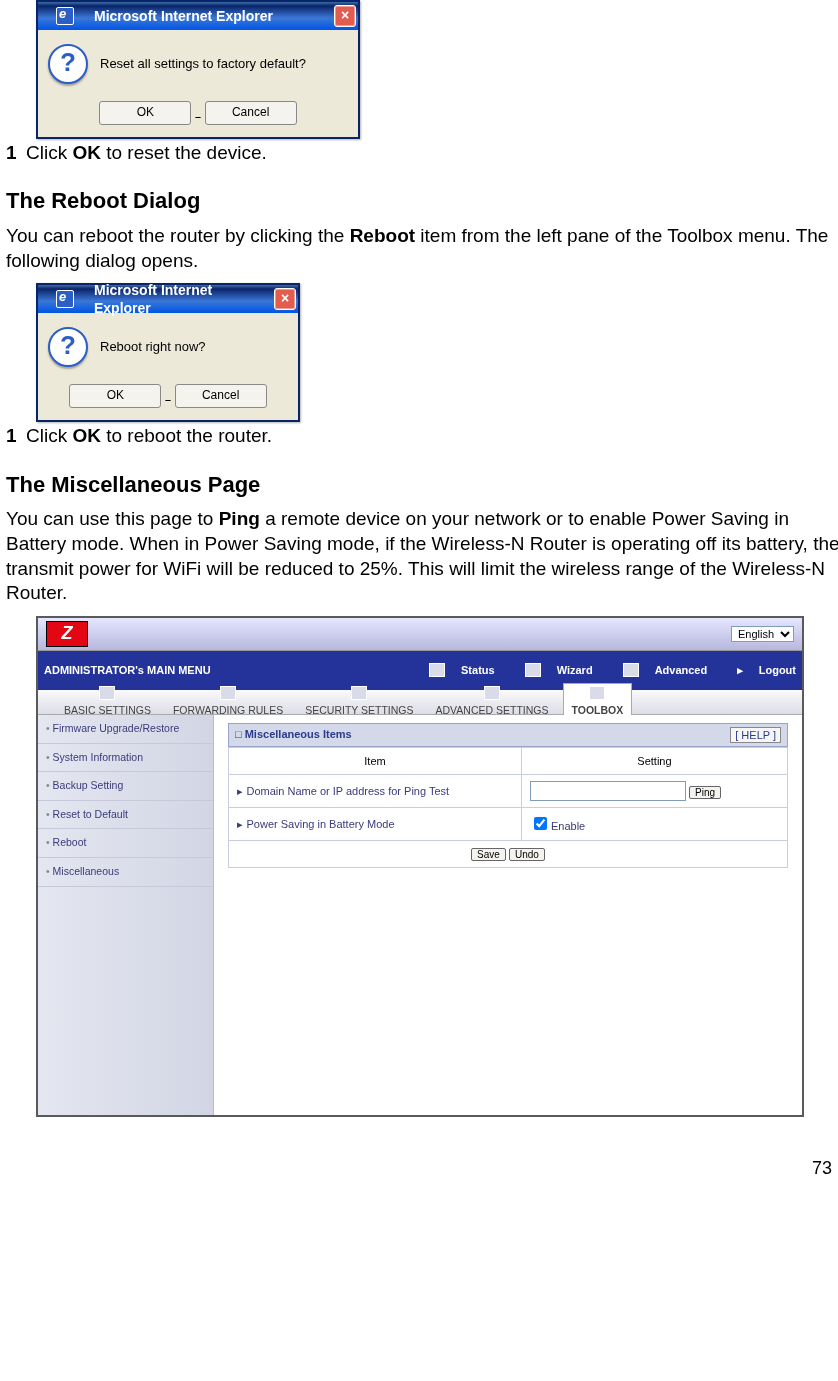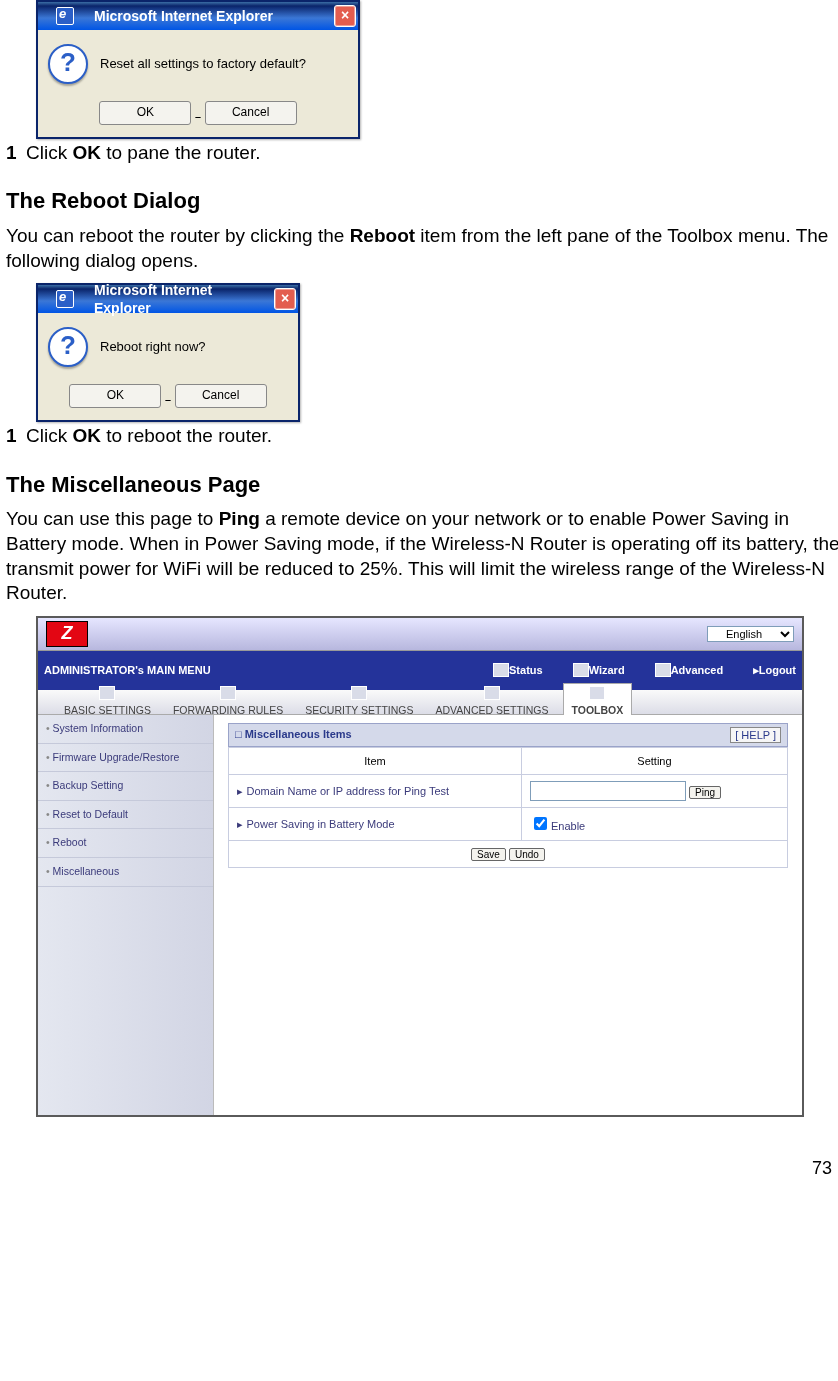--- a/index.html
+++ b/index.html
@@ -140,40 +140,40 @@
     font-style: italic;
     font-size: 18px;
     text-align: center;
     line-height: 22px;
     border: 1px solid #000;
   }
   .lang-sel {
     font-size: 11px;
     border: 1px solid #7f9db9;
     background: #fff;
-    padding: 0 14px;
+    padding: 0 2px;
   }
   .navbar {
     background: #24339a;
     color: #fff;
     height: 39px;
     display: flex;
     align-items: center;
     padding: 0 6px;
     gap: 30px;
   }
   .navbar .admin-title {
     font-weight: bold;
     font-size: 11px;
     flex: 1;
   }
   .navbar .nav-item {
     display: flex;
     align-items: center;
-    gap: 0;
+    gap: 16px;
     font-weight: bold;
   }
   .nav-icon {
     width: 14px; height: 12px;
     background: #d9dce8;
     border: 1px solid #fff;
     display: inline-block;
   }
   .tabbar {
     background: linear-gradient(to bottom, #fafafa, #dcdde7);
@@ -295,21 +295,21 @@
   </div>
   <div class="dlg-btns">
     <span class="dlg-btn">OK</span>
     <span class="dlg-btn">Cancel</span>
   </div>
 </div>
 
 <div class="step">
   <div class="num">1</div>
   <div class="txt">
-    <span>Click </span><span class="bold">OK</span><span> to pane the router.</span><br>
+    <span>Click </span><span class="bold">OK</span><span> to reset the device.</span><br>
   </div>
 </div>
 
 <h3 class="section">The Reboot Dialog</h3>
 <div class="para">
   <span>You can reboot the router by clicking the </span><span class="bold">Reboot</span><span> item from the left pane of the Toolbox menu. The following dialog opens.</span>
 </div>
 
 <div class="dialog dlg2">
   <div class="titlebar">
@@ -379,22 +379,22 @@
         <span class="nav-icon"></span>
         <span>ADVANCED SETTINGS</span>
       </span>
     <span class="tab active">
         <span class="nav-icon"></span>
         <span>TOOLBOX</span>
       </span>
   </div>
   <div class="main-area">
     <div class="sidebar">
+      <div class="side-item">Firmware Upgrade/Restore</div>
       <div class="side-item">System Information</div>
-      <div class="side-item">Firmware Upgrade/Restore</div>
       <div class="side-item">Backup Setting</div>
       <div class="side-item">Reset to Default</div>
       <div class="side-item">Reboot</div>
       <div class="side-item">Miscellaneous</div>
     </div>
     <div class="content">
       <div class="panel-title">
         <span>□ <span>Miscellaneous Items</span></span>
         <span class="help-link">[ HELP ]</span>
       </div>

